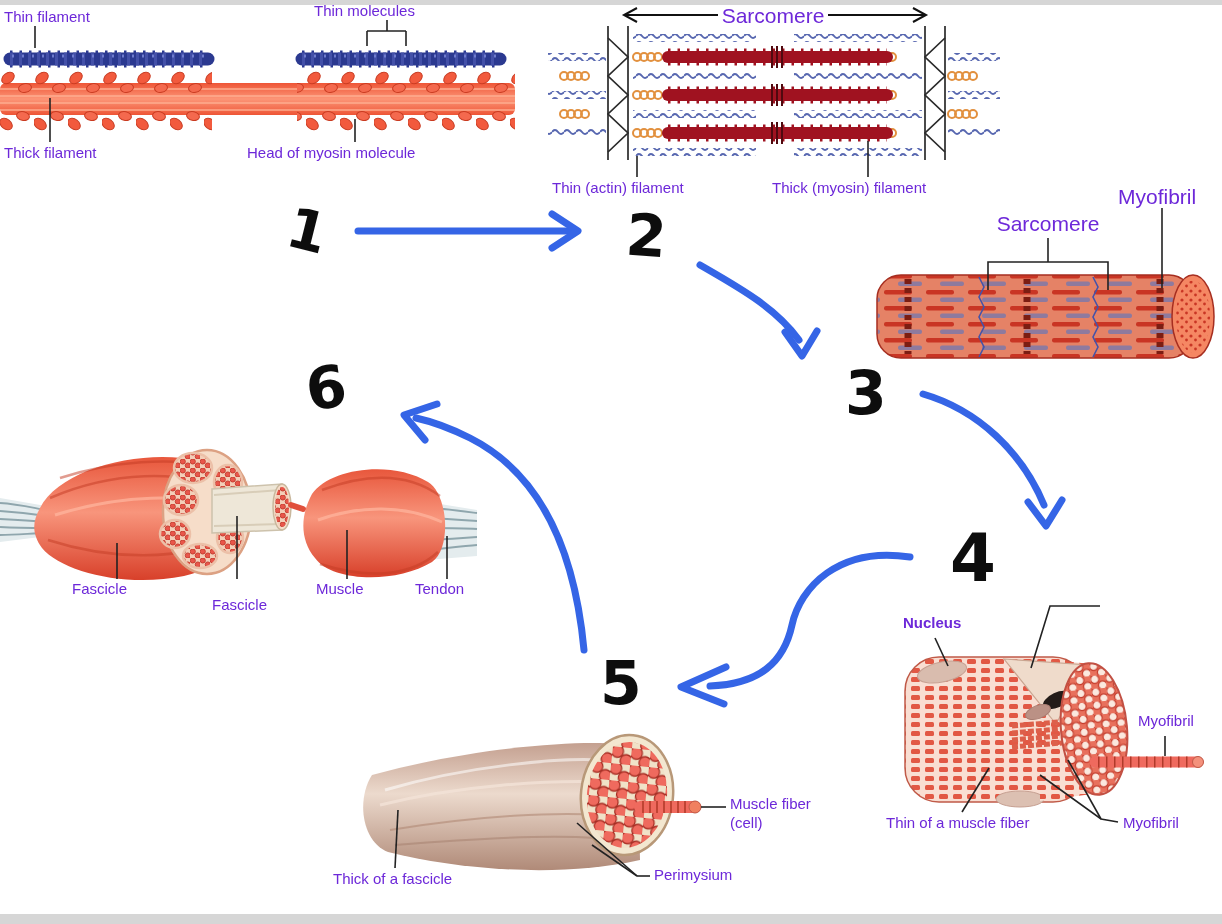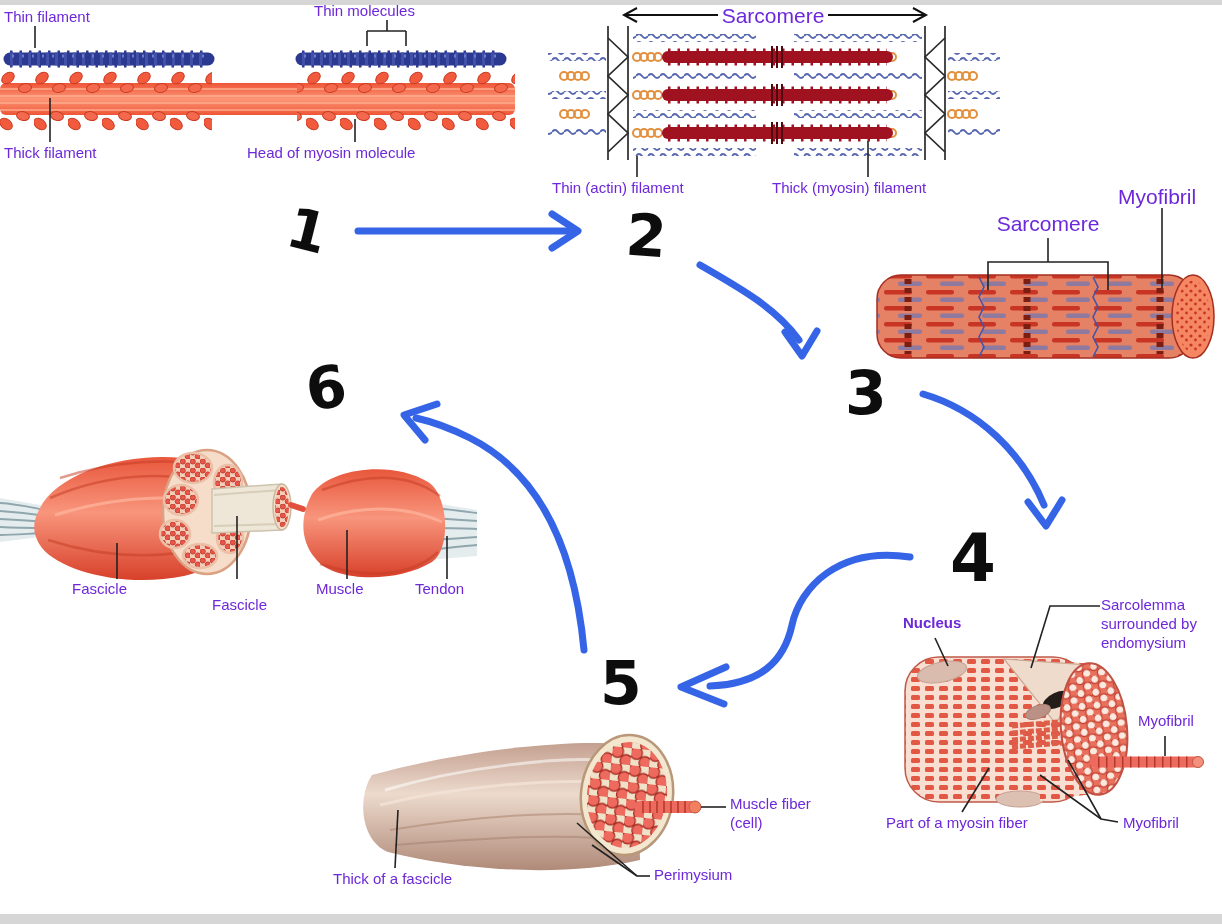--- a/index.html
+++ b/index.html
@@ -321,23 +321,22 @@
   <div class="lbl" style="left:247px;top:144px;">Head of myosin molecule</div>
 
   <div class="lbl lbl-lg ctr" style="left:718px;top:3px;width:110px;">Sarcomere</div>
   <div class="lbl" style="left:552px;top:179px;">Thin (actin) filament</div>
   <div class="lbl" style="left:772px;top:179px;">Thick (myosin) filament</div>
 
   <div class="lbl lbl-lg ctr" style="left:978px;top:211px;width:140px;">Sarcomere</div>
   <div class="lbl lbl-lg" style="left:1118px;top:184px;">Myofibril</div>
 
   <div class="lbl" style="left:903px;top:614px;font-weight:bold;">Nucleus</div>
-  <div class="lbl wrap" style="left:1101px;top:596px;width:115px;">Sarcolemma surrounded by endomysium</div>
   <div class="lbl" style="left:1138px;top:712px;">Myofibril</div>
-  <div class="lbl" style="left:886px;top:814px;">Part of a myosin fiber</div>
+  <div class="lbl" style="left:886px;top:814px;">Thin of a muscle fiber</div>
   <div class="lbl" style="left:1123px;top:814px;">Myofibril</div>
 
   <div class="lbl" style="left:333px;top:870px;">Thick of a fascicle</div>
   <div class="lbl wrap" style="left:730px;top:795px;width:100px;">Muscle fiber (cell)</div>
   <div class="lbl" style="left:654px;top:866px;">Perimysium</div>
 
   <div class="lbl" style="left:72px;top:580px;">Fascicle</div>
   <div class="lbl" style="left:212px;top:580px;margin-top:16px;">Fascicle</div>
   <div class="lbl" style="left:316px;top:580px;">Muscle</div>
   <div class="lbl" style="left:415px;top:580px;">Tendon</div>

